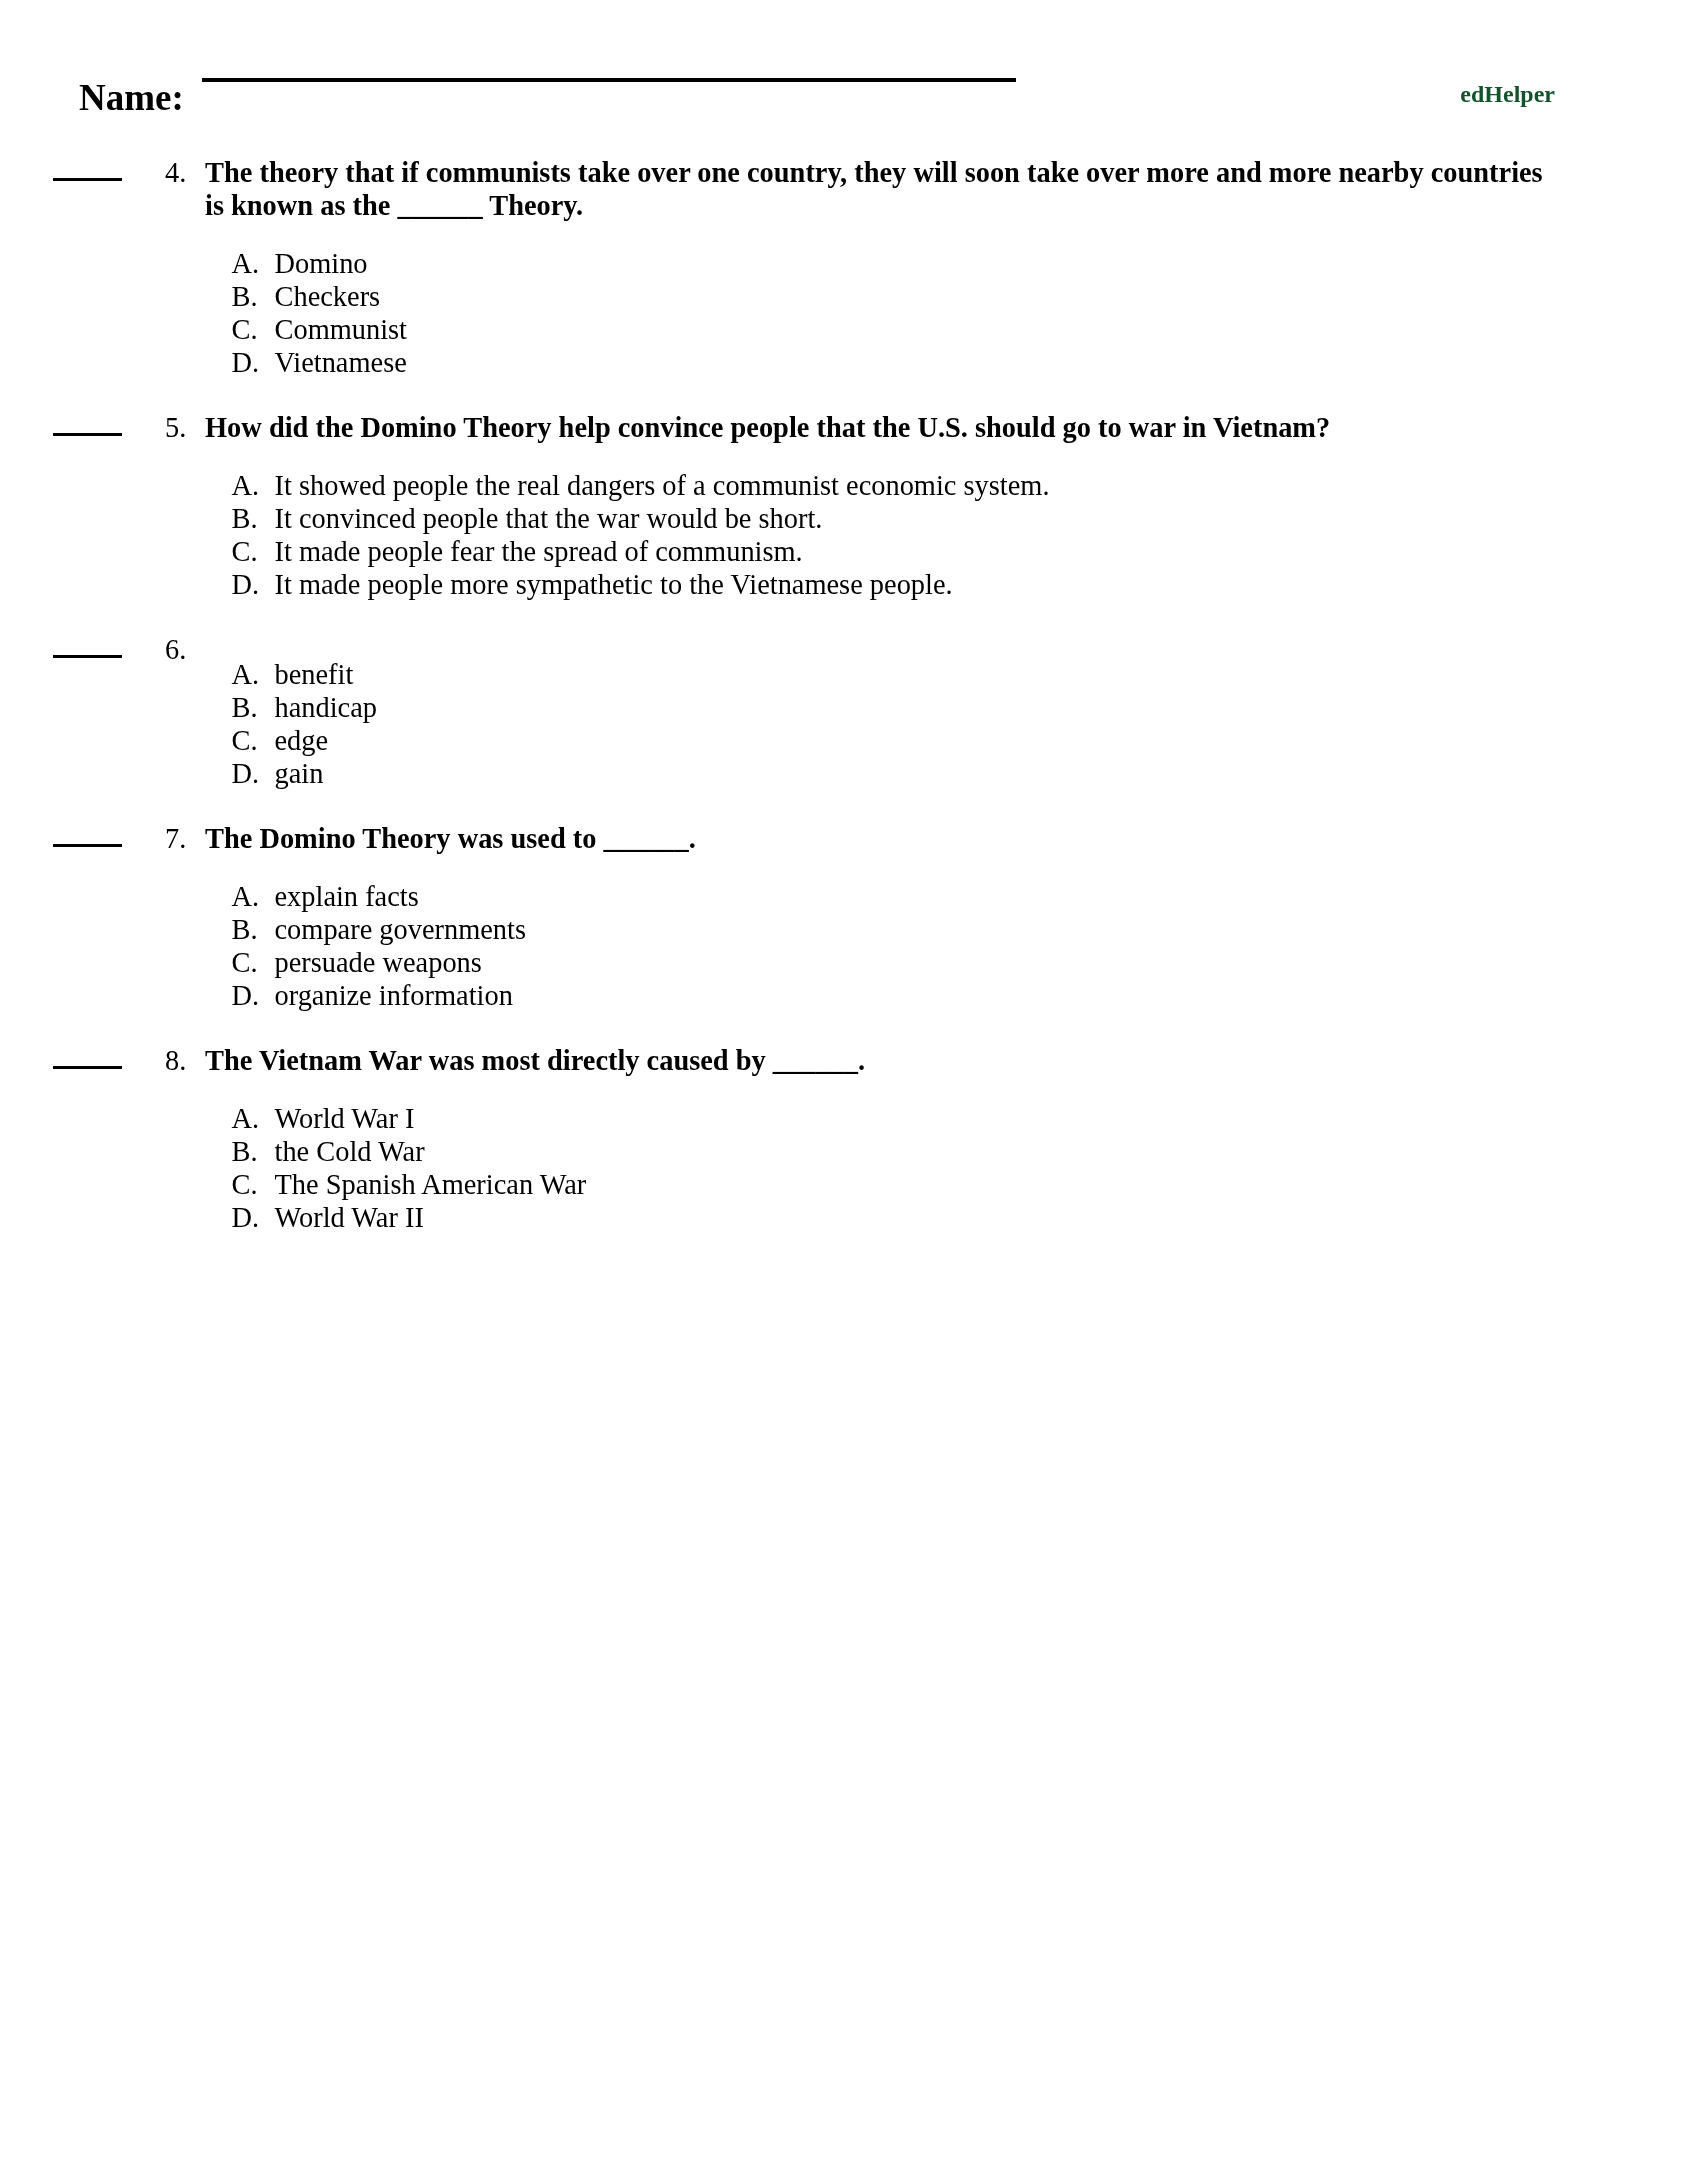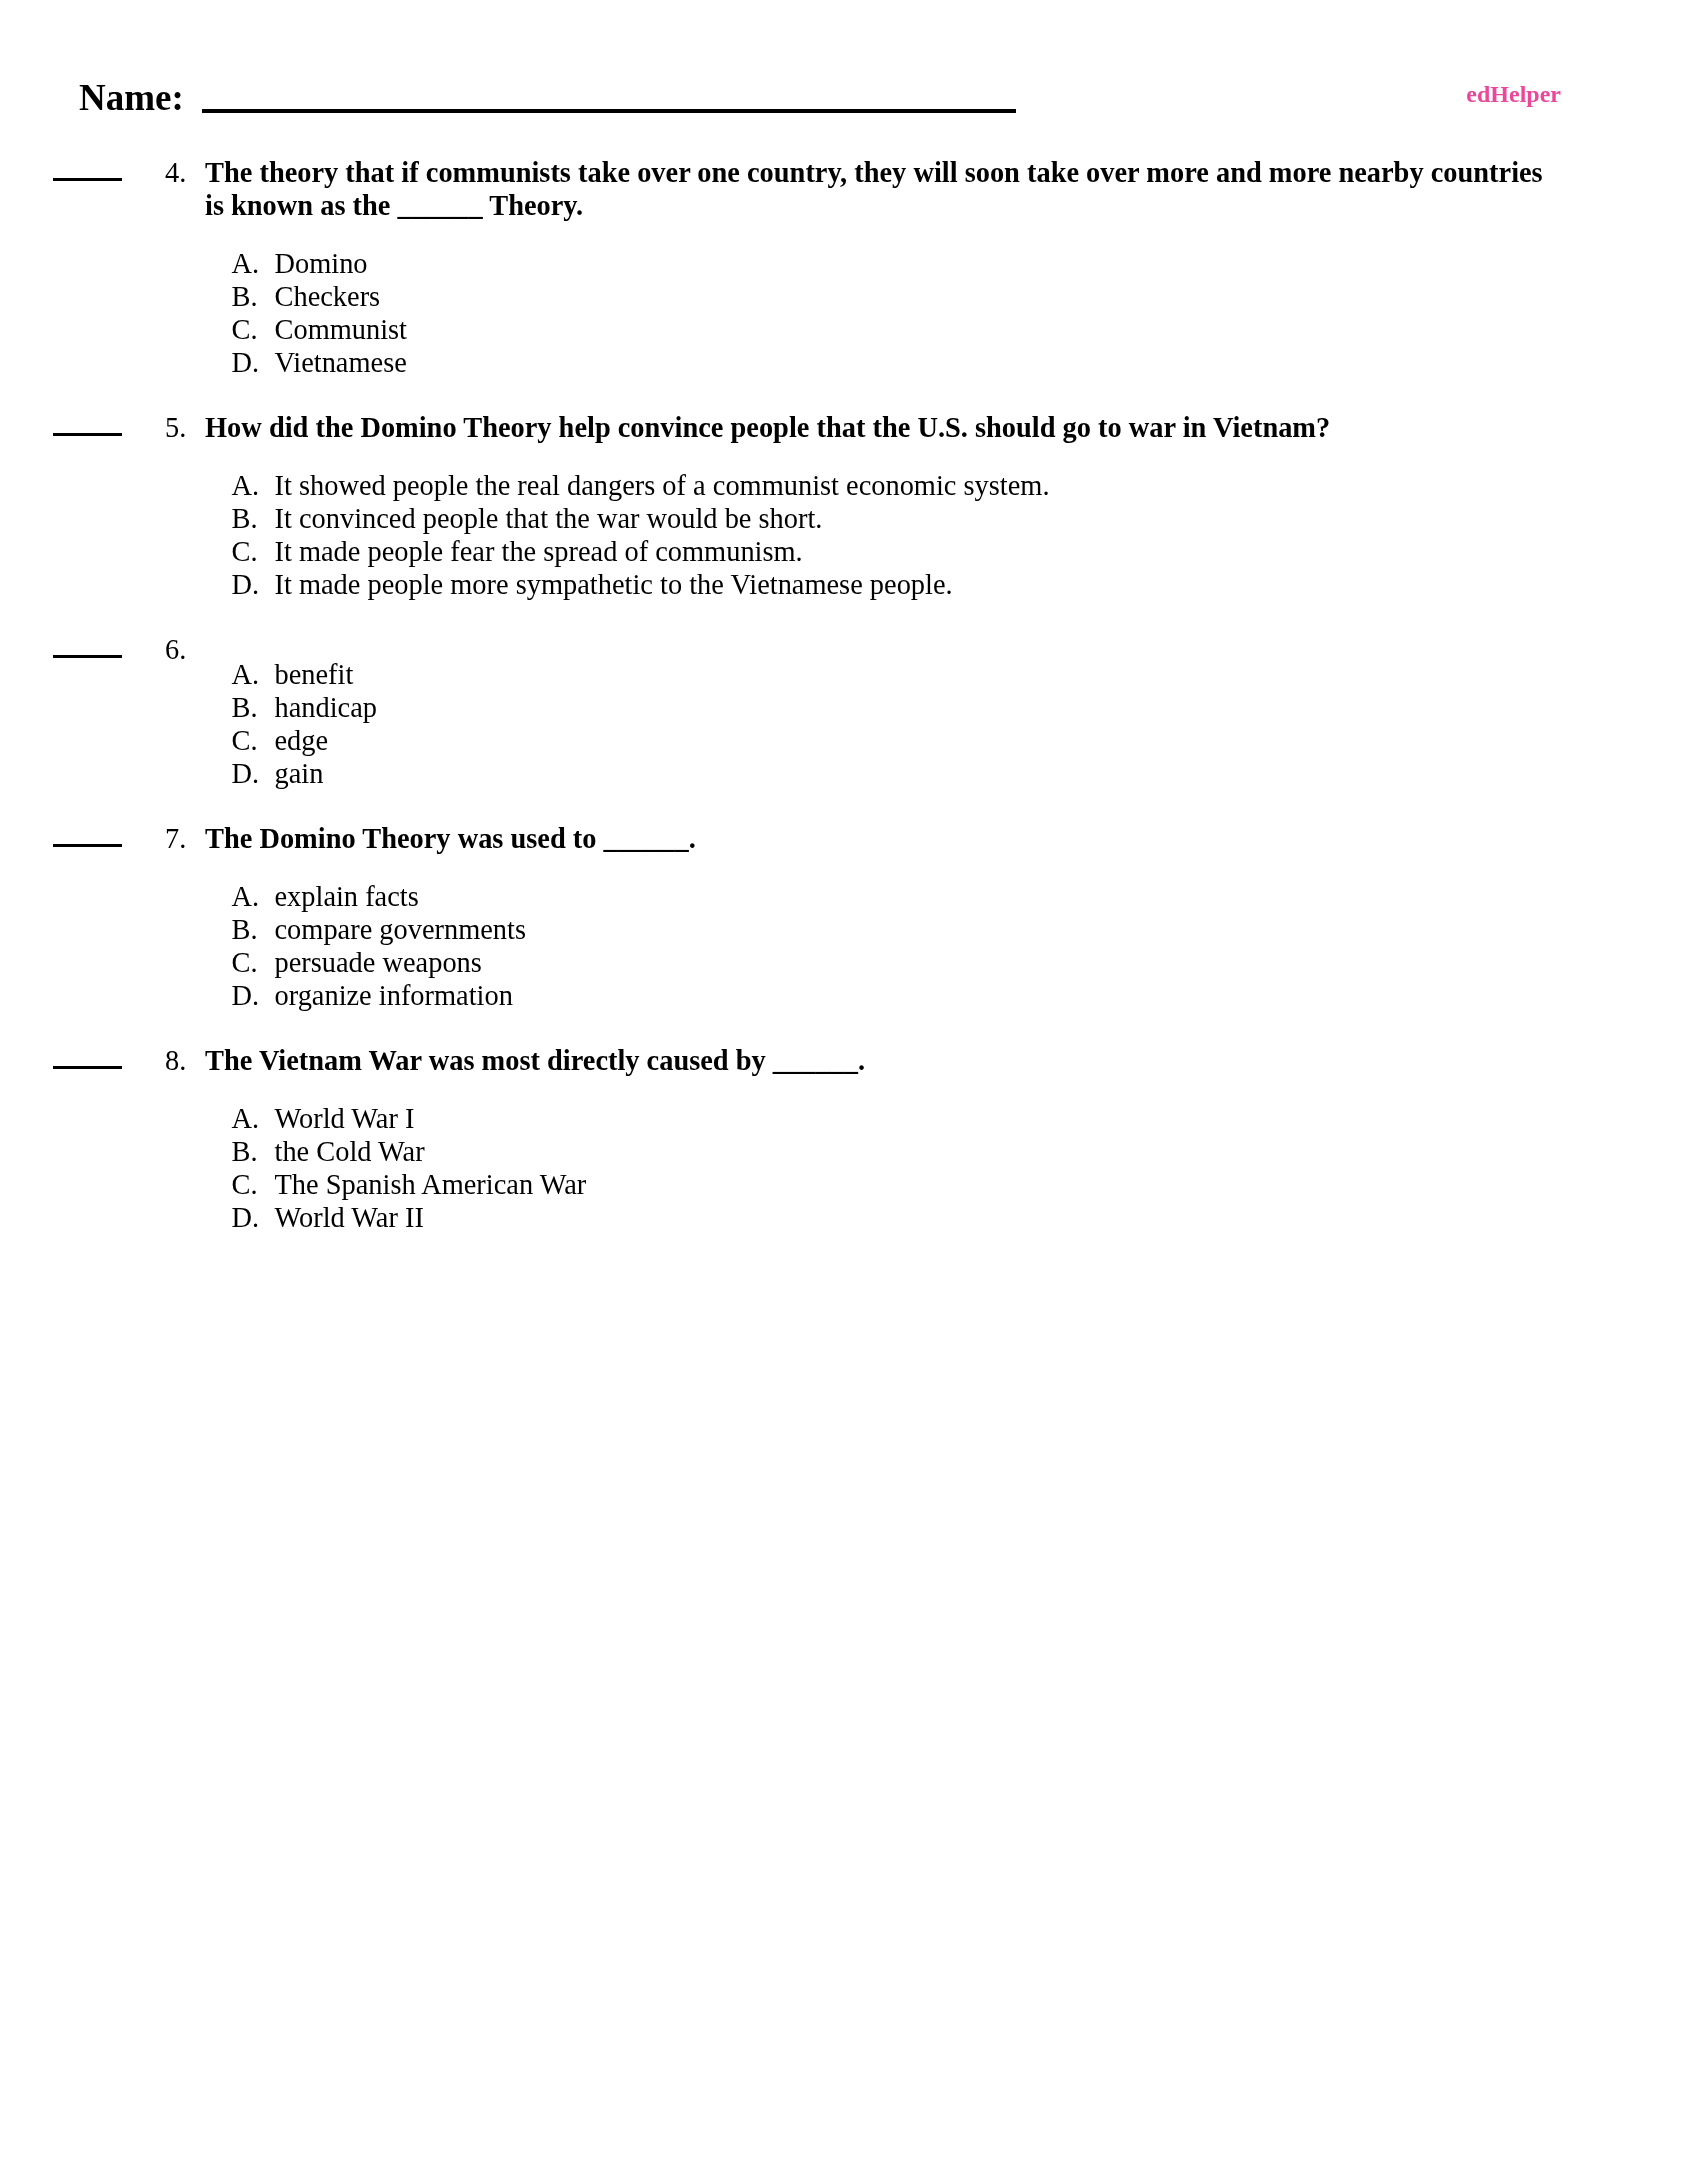--- a/index.html
+++ b/index.html
@@ -12,39 +12,38 @@
     font-family: "Liberation Serif", serif;
     color: #000000;
     overflow: hidden;
   }
   .header {
     position: relative;
     padding: 78px 0 0 79px;
   }
   .name-row {
     display: flex;
-    align-items: flex-end;
   }
   .name-label {
     font-weight: bold;
     font-size: 37px;
     line-height: 40px;
   }
   .name-line {
     width: 814px;
     border-bottom: 4px solid #000000;
     margin-left: 18.5px;
     margin-bottom: 5.3px;
     height: 0.7px;
   }
   .brand {
     position: absolute;
     top: 81px;
-    right: 126px;
-    color: #ec4899;
+    right: 132px;
+    color: #14532d;
     font-size: 24px;
     font-weight: bold;
   }
   .questions {
     margin-top: 38px;
   }
   .question {
     display: flex;
     align-items: flex-start;
     margin-bottom: 32px;

